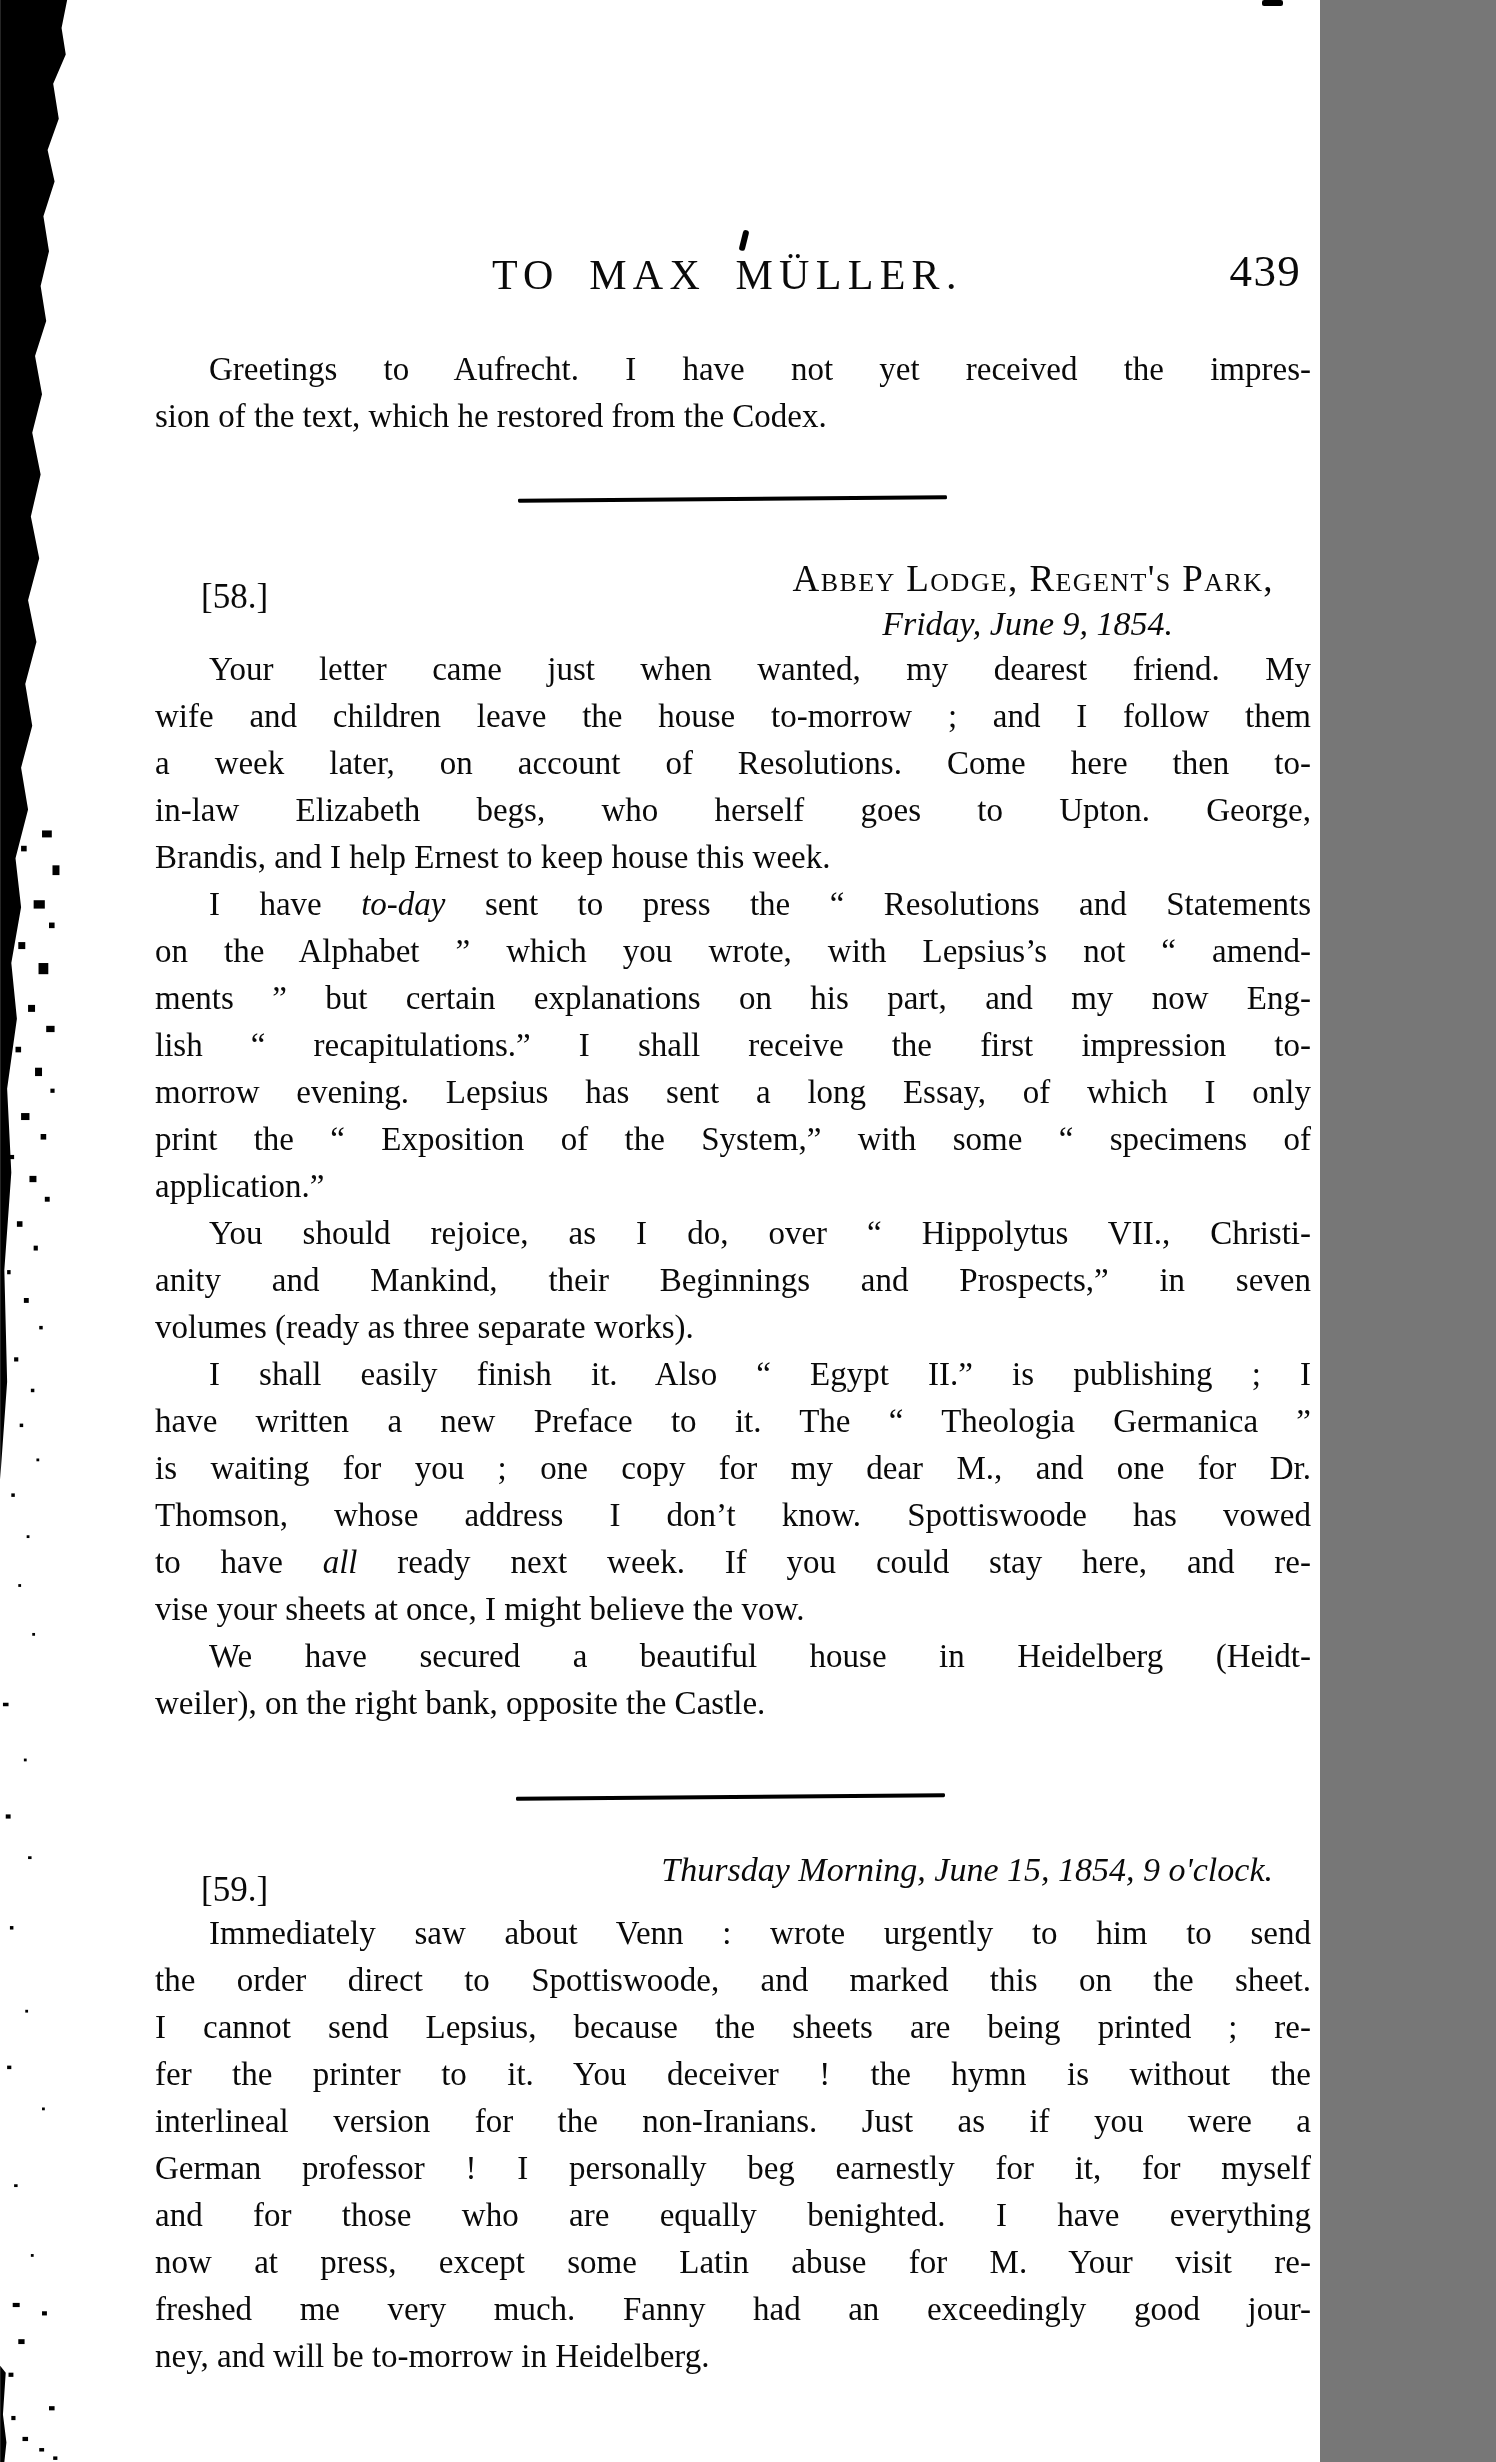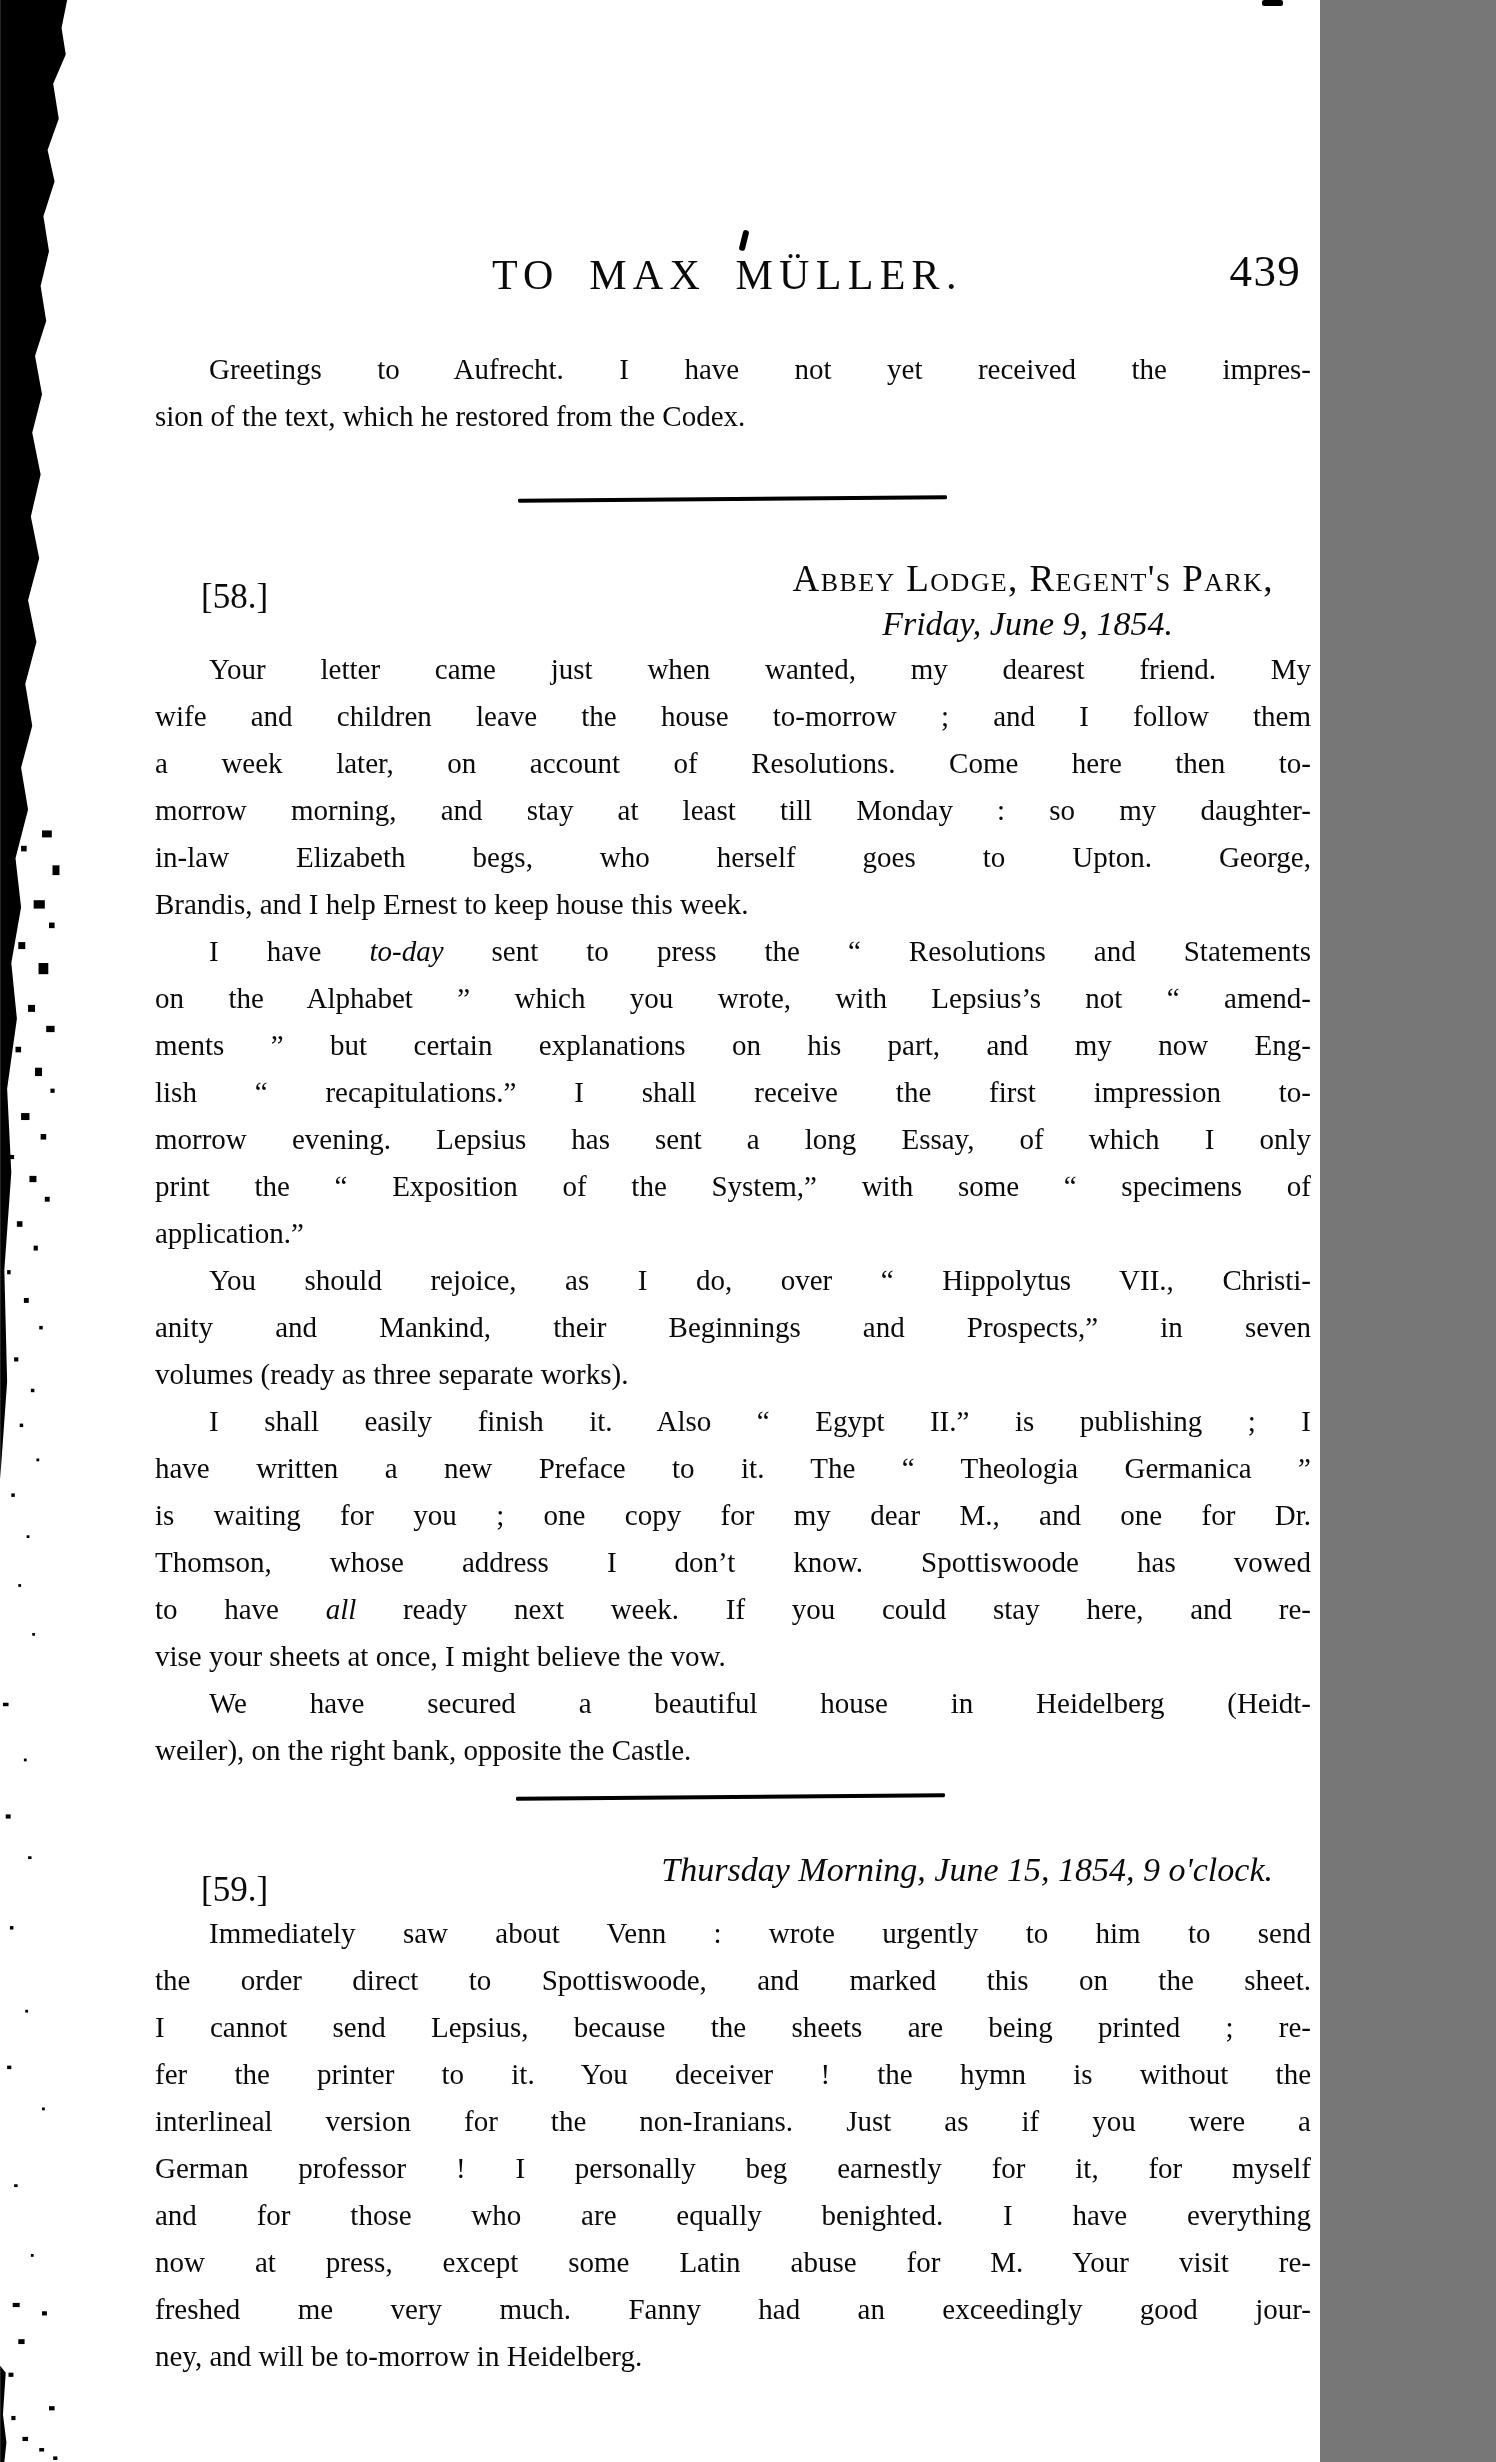--- a/index.html
+++ b/index.html
@@ -22,21 +22,21 @@
   .page-title{
     position:absolute;left:0;right:8.4px;top:7px;
     text-align:center;
     font-size:42px;letter-spacing:6.3px;word-spacing:12.6px;
   }
   .page-number{position:absolute;right:9.8px;top:1.4px;font-size:45px;letter-spacing:1.4px;}
   
   .textblock{position:absolute;left:155px;width:1156px;}
   .intro{top:346px;}
   .line{
-    font-size:29px;line-height:47px;
+    font-size:33px;line-height:47px;
     text-align:justify;text-align-last:justify;-moz-text-align-last:justify;
     text-justify:inter-word;
   }
   .line.first{text-indent:54px;}
   .line.end{text-align-last:left;-moz-text-align-last:left;}
   .it{font-style:italic;}
   
   .rule{position:absolute;background:#000;border-radius:1.4px;}
   .rule-1{top:497px;left:518px;width:429px;height:4.2px;transform:rotate(-0.45deg);}
   .rule-2{top:1795px;left:516px;width:429px;height:4.2px;transform:rotate(-0.5deg);}
@@ -138,21 +138,20 @@
   <div class="letter letter-58">
     <div class="lhead">
       <span class="lno">[58.]</span>
       <span class="place">Abbey Lodge, Regent's Park,</span>
     </div>
     <div class="ldate">Friday, June 9, 1854.</div>
     <div class="lbody">
         <div class="line first"><span>Your letter came just when wanted, my dearest friend.  My</span></div>
         <div class="line"><span>wife and children leave the house to-morrow ; and I follow them</span></div>
         <div class="line"><span>a week later, on account of Resolutions.  Come here then to-</span></div>
-        <div class="line"><span>morrow morning, and stay at least till Monday : so my daughter-</span></div>
         <div class="line"><span>in-law Elizabeth begs, who herself goes to Upton.  George,</span></div>
         <div class="line end"><span>Brandis, and I help Ernest to keep house this week.</span></div>
         <div class="line first"><span>I have </span><span class="it">to-day</span><span> sent to press the “ Resolutions and Statements</span></div>
         <div class="line"><span>on the Alphabet ” which you wrote, with Lepsius’s not “ amend-</span></div>
         <div class="line"><span>ments ” but certain explanations on his part, and my now Eng-</span></div>
         <div class="line"><span>lish “ recapitulations.”  I shall receive the first impression to-</span></div>
         <div class="line"><span>morrow evening.  Lepsius has sent a long Essay, of which I only</span></div>
         <div class="line"><span>print the “ Exposition of the System,” with some “ specimens of</span></div>
         <div class="line end"><span>application.”</span></div>
         <div class="line first"><span>You should rejoice, as I do, over “ Hippolytus VII., Christi-</span></div>

